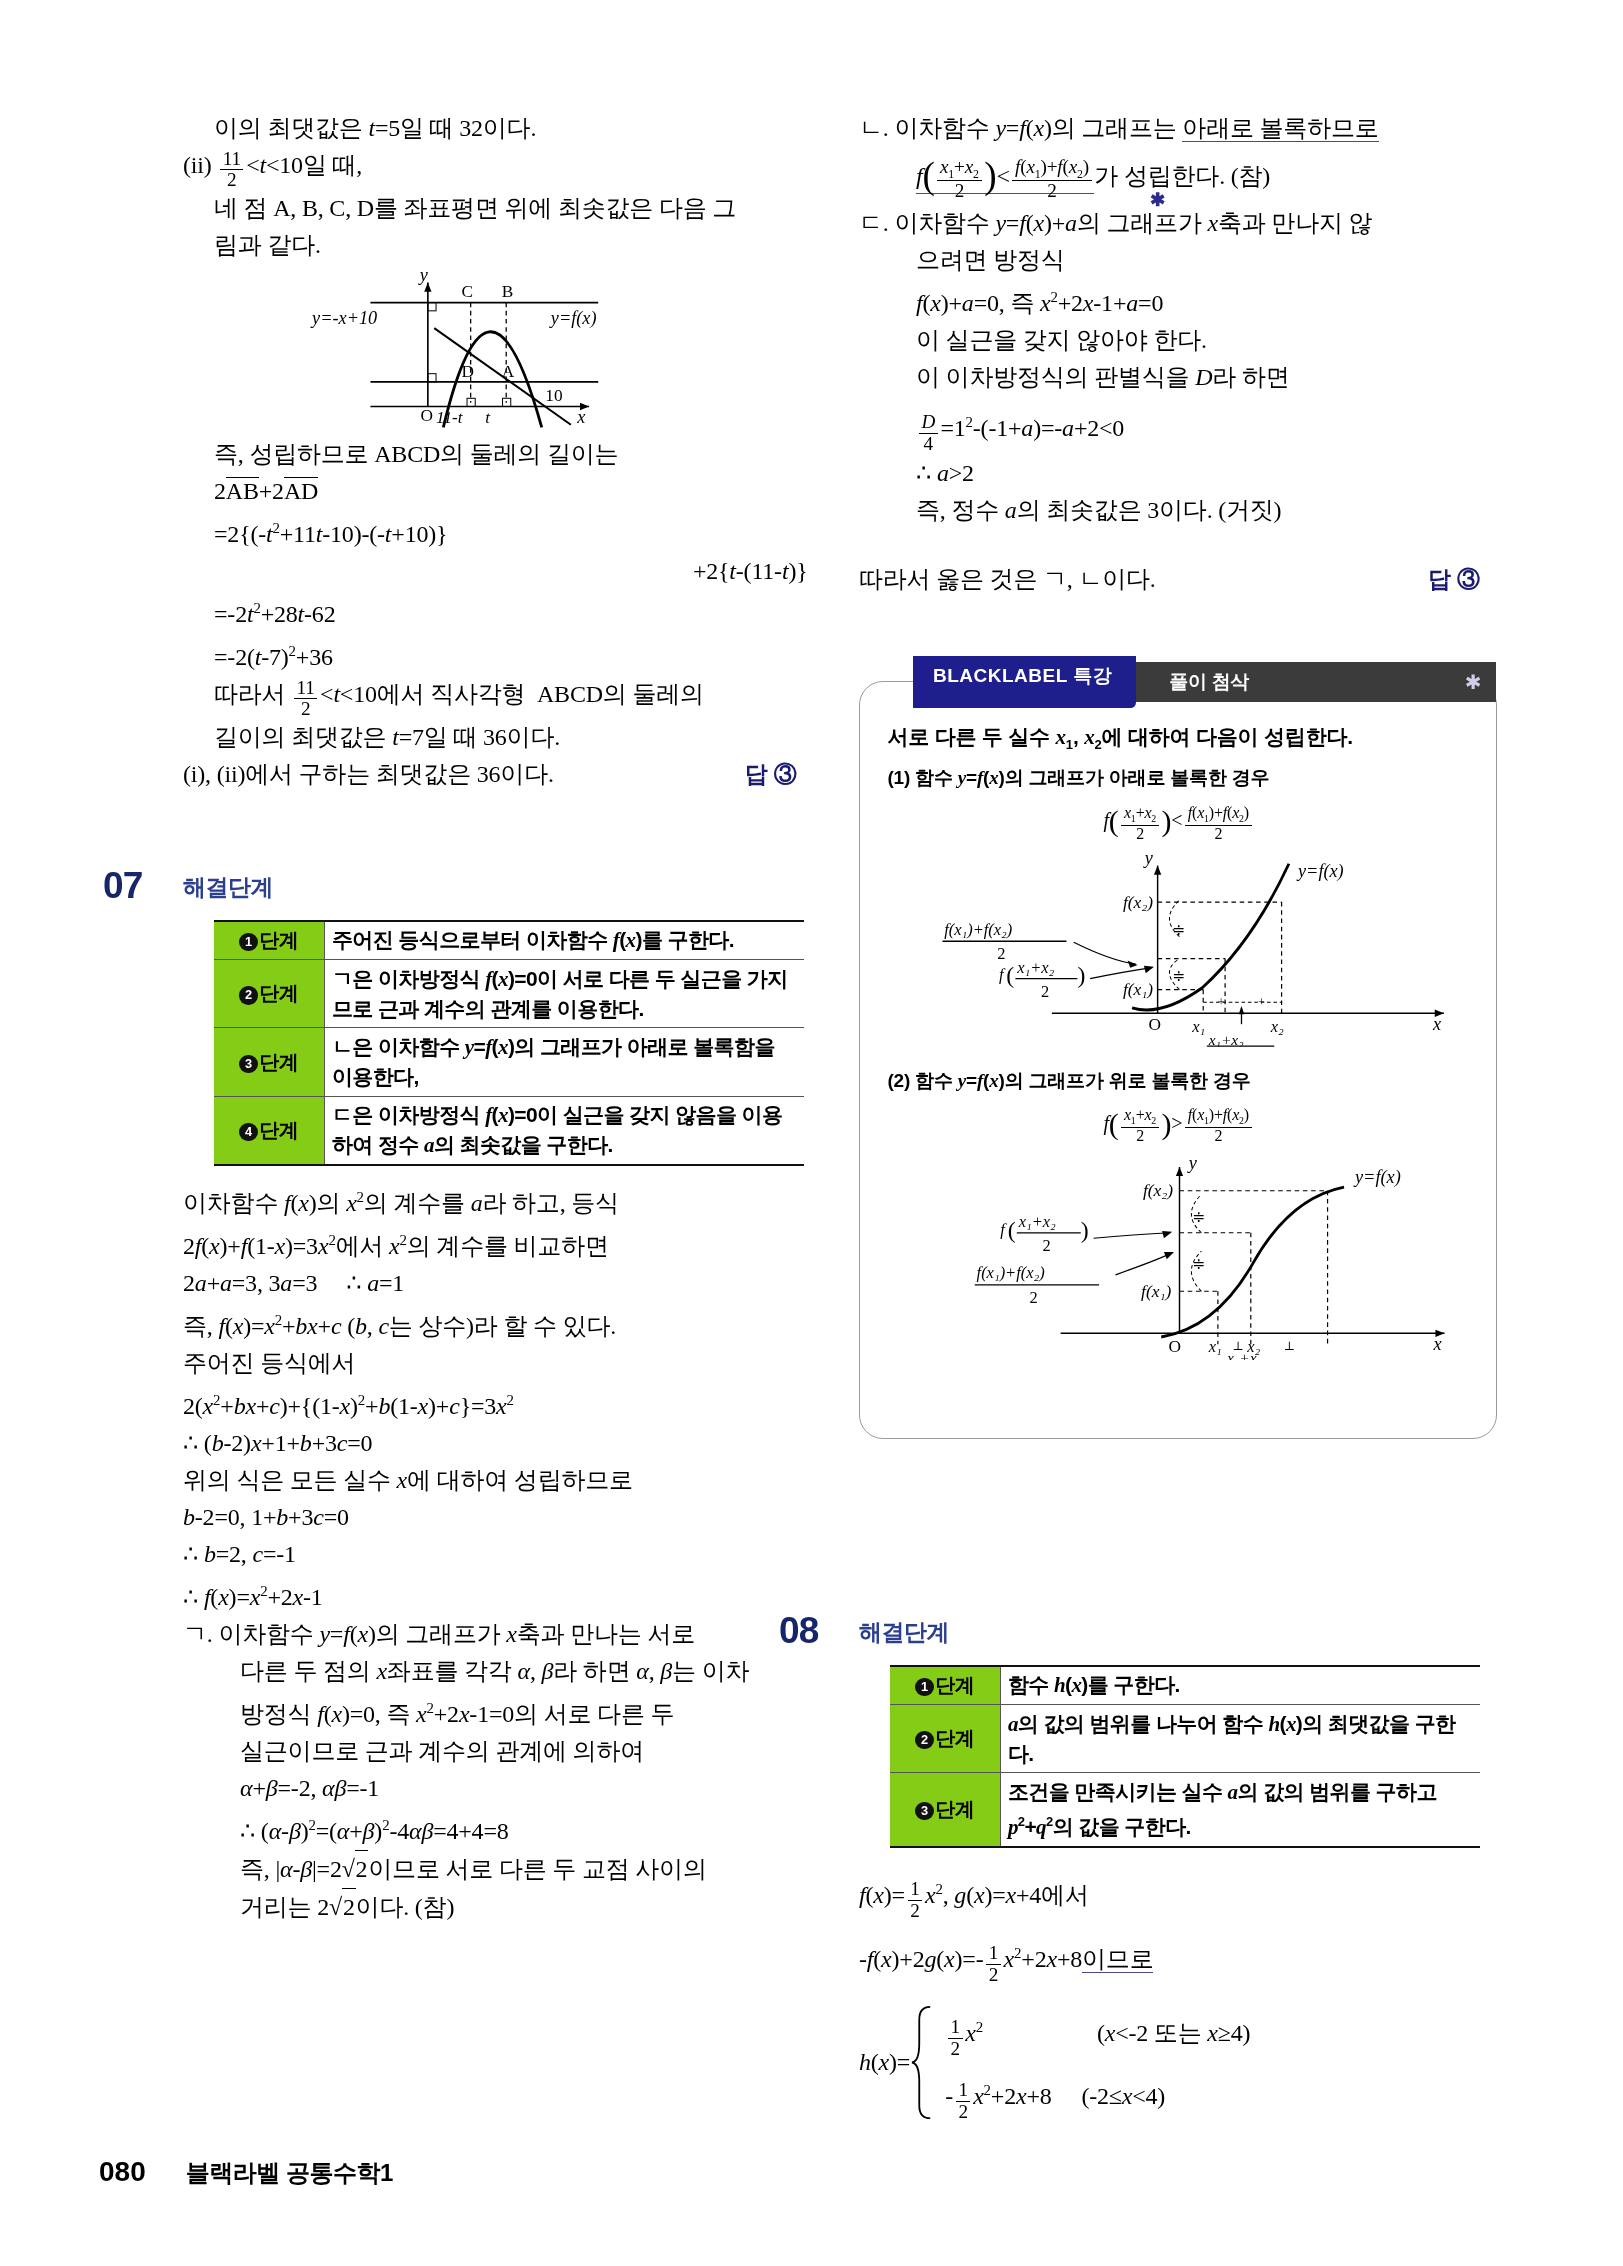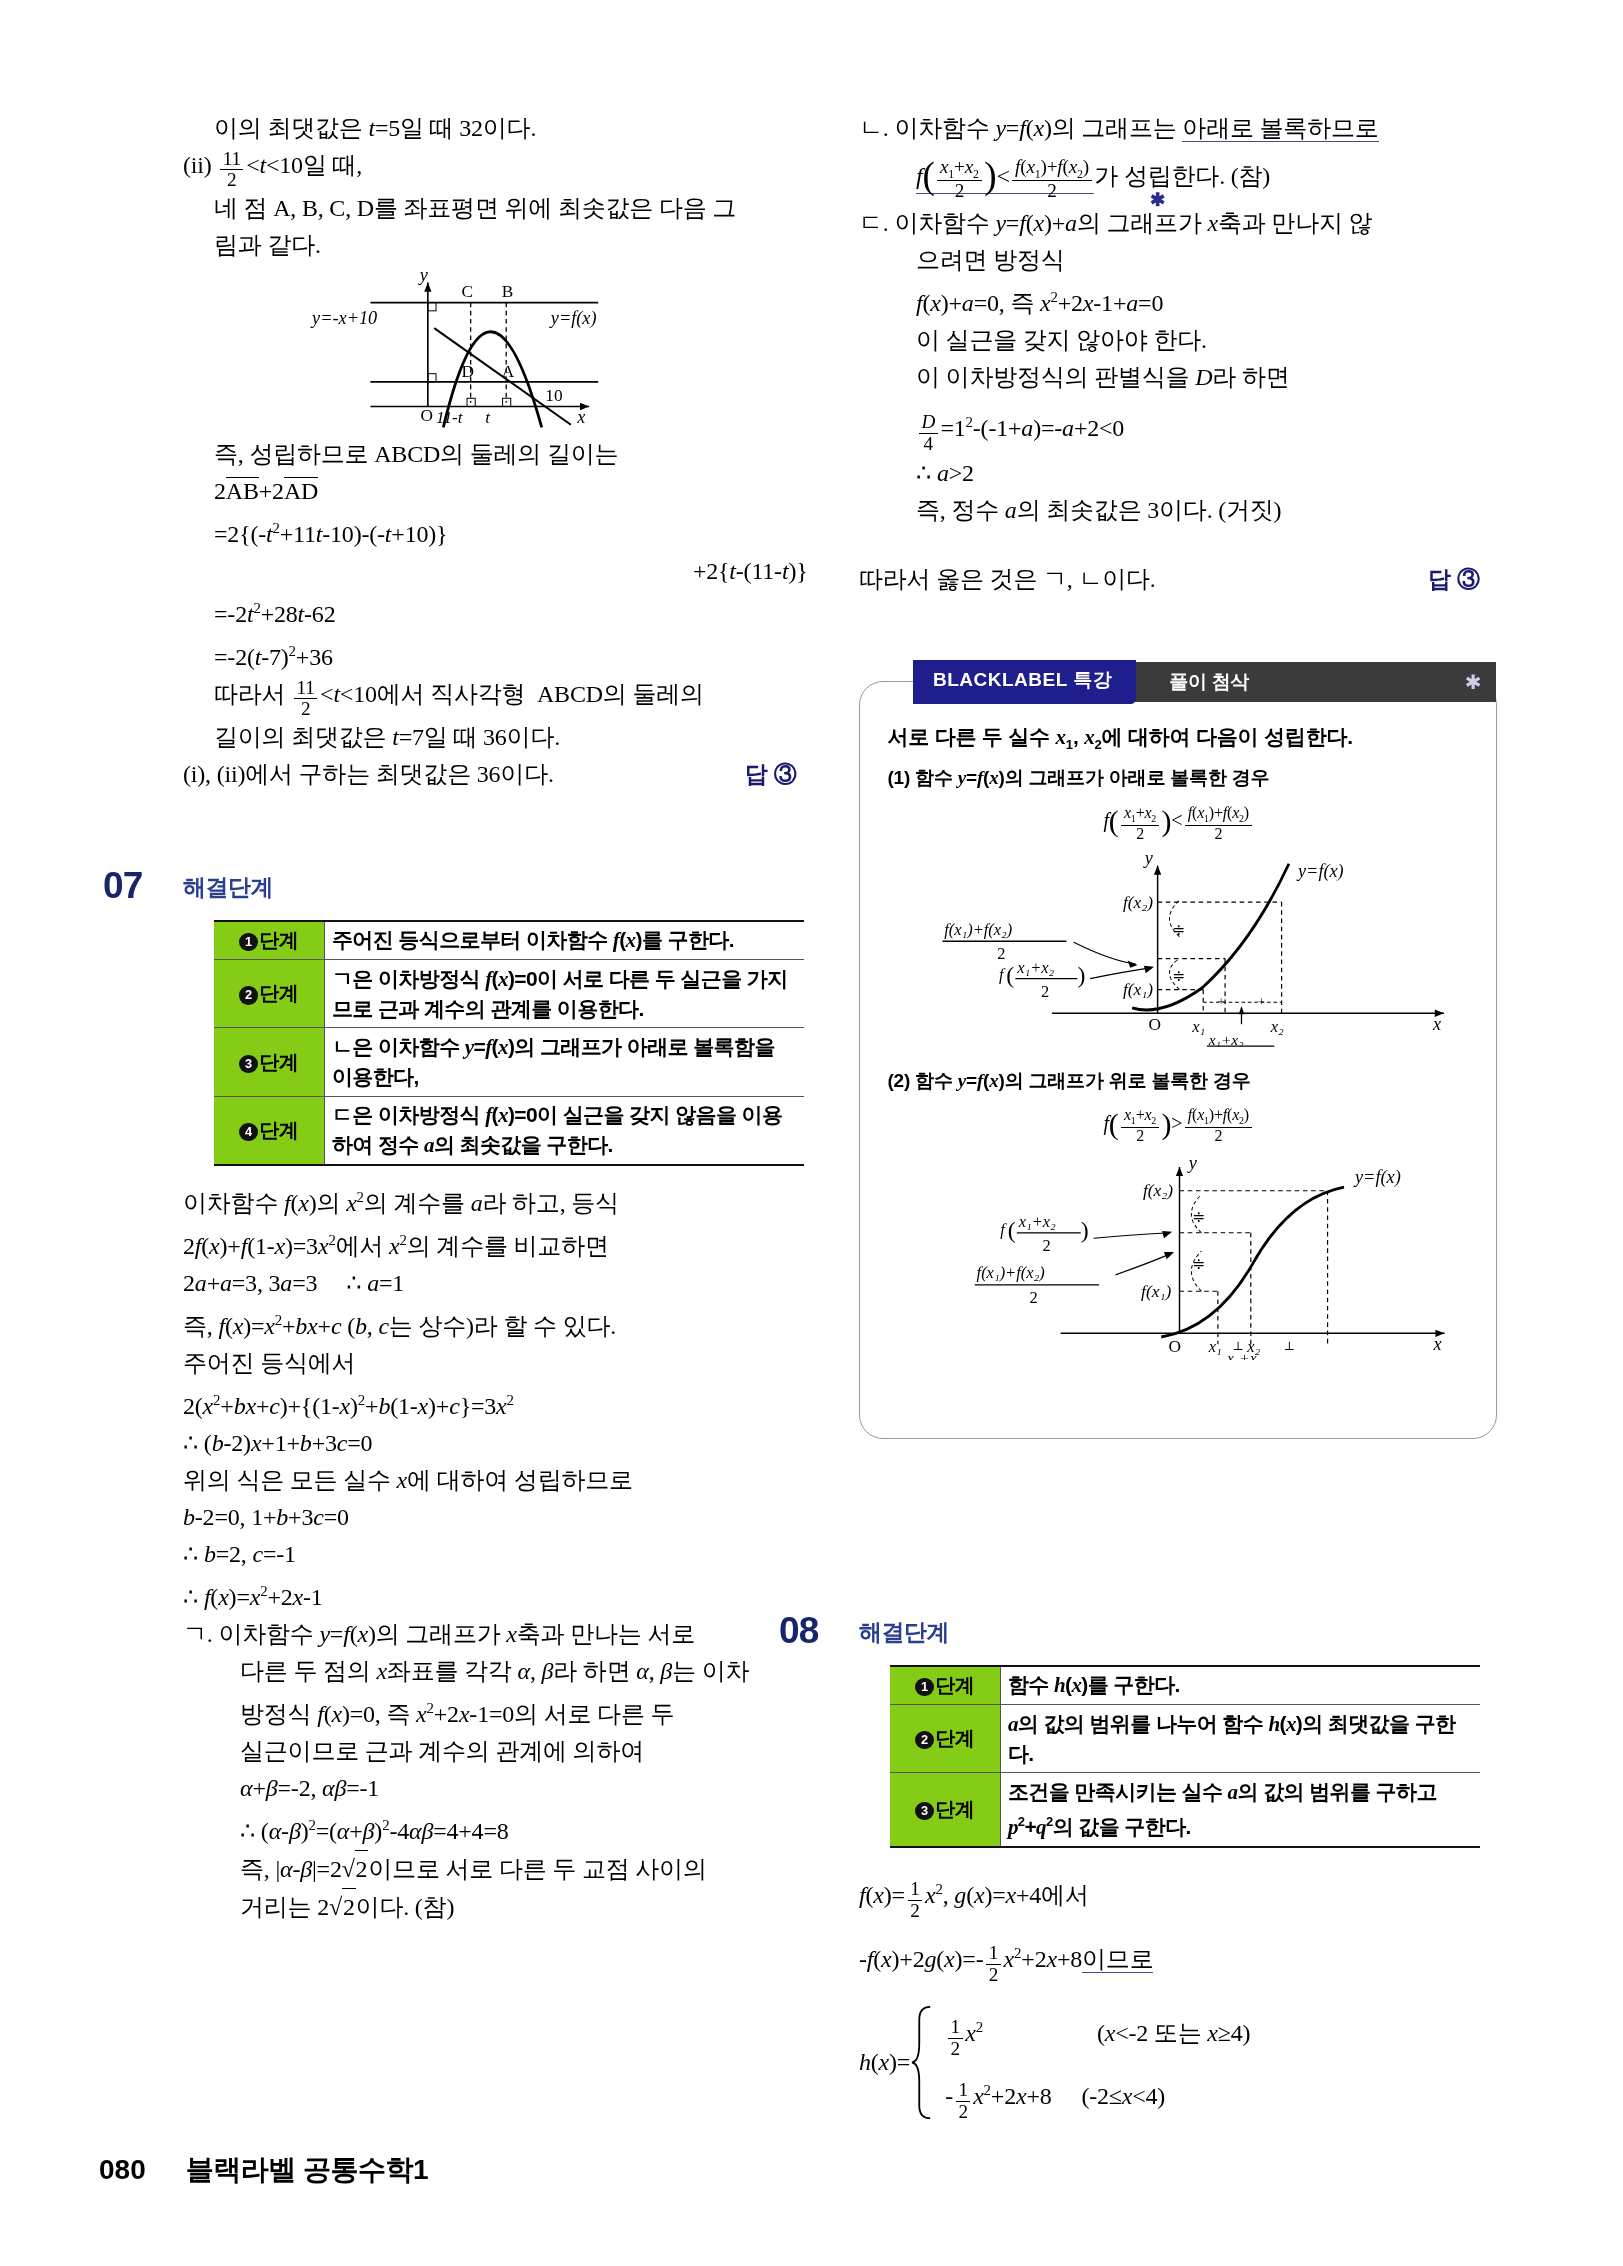--- a/index.html
+++ b/index.html
@@ -82,38 +82,38 @@
     border:1.5px solid #9a9a9a; border-radius:24px;
     background:#fff; box-sizing:border-box;
   }
   .bl-bar {
     position:absolute; left:53px; top:-20px;
     width:583px; height:40px; background:#3b3b3b;
     display:flex; align-items:center;
   }
   .bl-tag {
     background:#1e1e8c; color:#fff; height:40px; line-height:40px;
-    padding:0 24px 4px 20px; border-radius:0 0 5.5px 0;
+    padding:0 24px 12px 20px; border-radius:0 0 5.5px 0;
     font-family:"Liberation Sans","DejaVu Sans",sans-serif; font-weight:700; font-size:19px;
     letter-spacing:0.5px;
   }
   .bl-sub {
     color:#fff; padding-left:33px;
     font-family:"Liberation Sans","DejaVu Sans",sans-serif; font-weight:700; font-size:19px;
     letter-spacing:-0.3px;
   }
   .bl-star { margin-left:auto; color:#cfcfe8; font-size:20px; padding-right:14.6px; }
   .bl-body { padding:38px 25.6px 0 27.4px; }
   .bl-body .ln { font-size:22px; line-height:33px; }
   .bl-body .kos { font-family:"Liberation Sans","DejaVu Sans",sans-serif; font-weight:700; font-size:21px;}
 
   
   .footer { position:absolute; left:99px; bottom:77px; display:flex; align-items:baseline; }
   .pgno { font-family:"Liberation Sans","DejaVu Sans",sans-serif; font-weight:700; font-size:28px; letter-spacing:0px;}
-  .ftxt { font-family:"Liberation Sans","DejaVu Sans",sans-serif; font-weight:700; font-size:28px; margin-left:40px; letter-spacing:-0.5px;}
+  .ftxt { font-family:"Liberation Sans","DejaVu Sans",sans-serif; font-weight:700; font-size:24px; margin-left:40px; letter-spacing:-0.5px;}
 
   
   .fig { display:block; margin:3.7px auto; }
   .underline-note { border-bottom:1.2px solid #4a4a8a; }
   .star-mark { color:#2b2b8a; font-weight:700; }
 </style>
 </head>
 <body>
 
 <div class="page">

